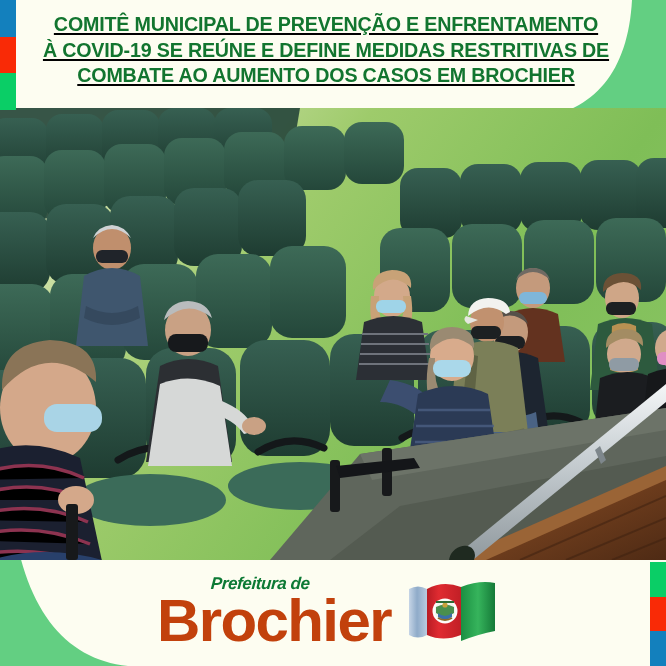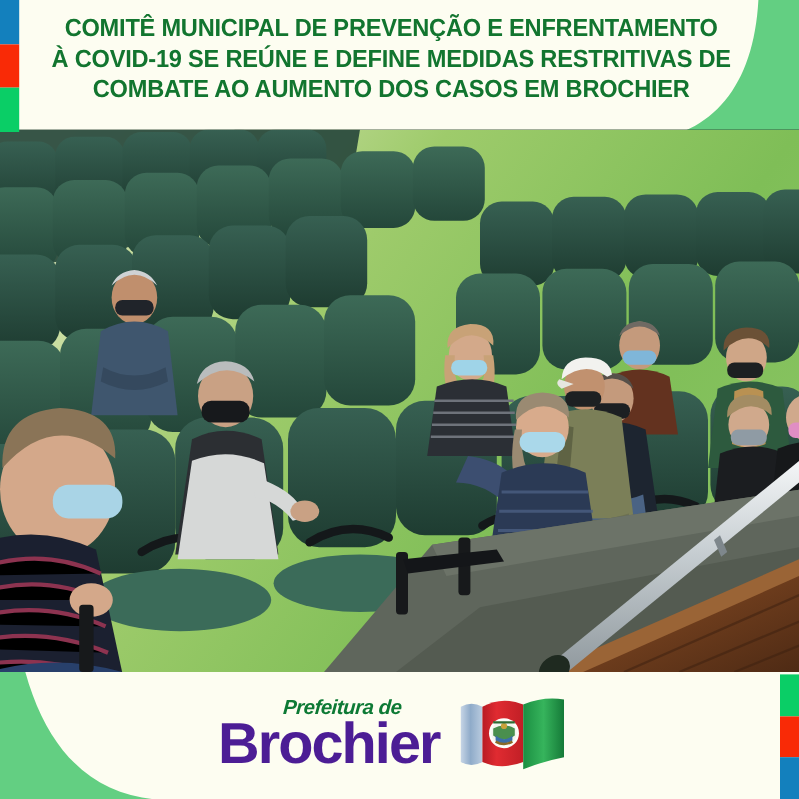--- a/index.html
+++ b/index.html
@@ -58,20 +58,21 @@
   .bar { width: 100%; flex: 1 1 0; }
 
   
   .headline {
     position: absolute;
     top: 11px;
     left: 22px;
     width: 608px;
     text-align: center;
     z-index: 6;
+    text-decoration: underline;
   }
   .headline-line {
     display: block;
     color: #12752f;
     font-weight: bold;
     font-size: 20.5px;
     line-height: 25.5px;
     letter-spacing: -0.2px;
     transform: scaleX(0.96);
     white-space: nowrap;
@@ -119,22 +120,22 @@
     color: #0d7a35;
     font-size: 17px;
     font-weight: bold;
     letter-spacing: -0.4px;
     font-style: italic;
     transform: skewX(-4deg);
   }
   .wm-main {
     display: block;
     margin-top: 15px;
-    color: #4c1d95;
-    font-size: 48px;
+    color: #c2410c;
+    font-size: 60px;
     font-weight: bold;
     letter-spacing: -1.6px;
   }
   .flag { display: block; }
 </style>
 </head>
 <body>
 
 <div id="poster">
 

